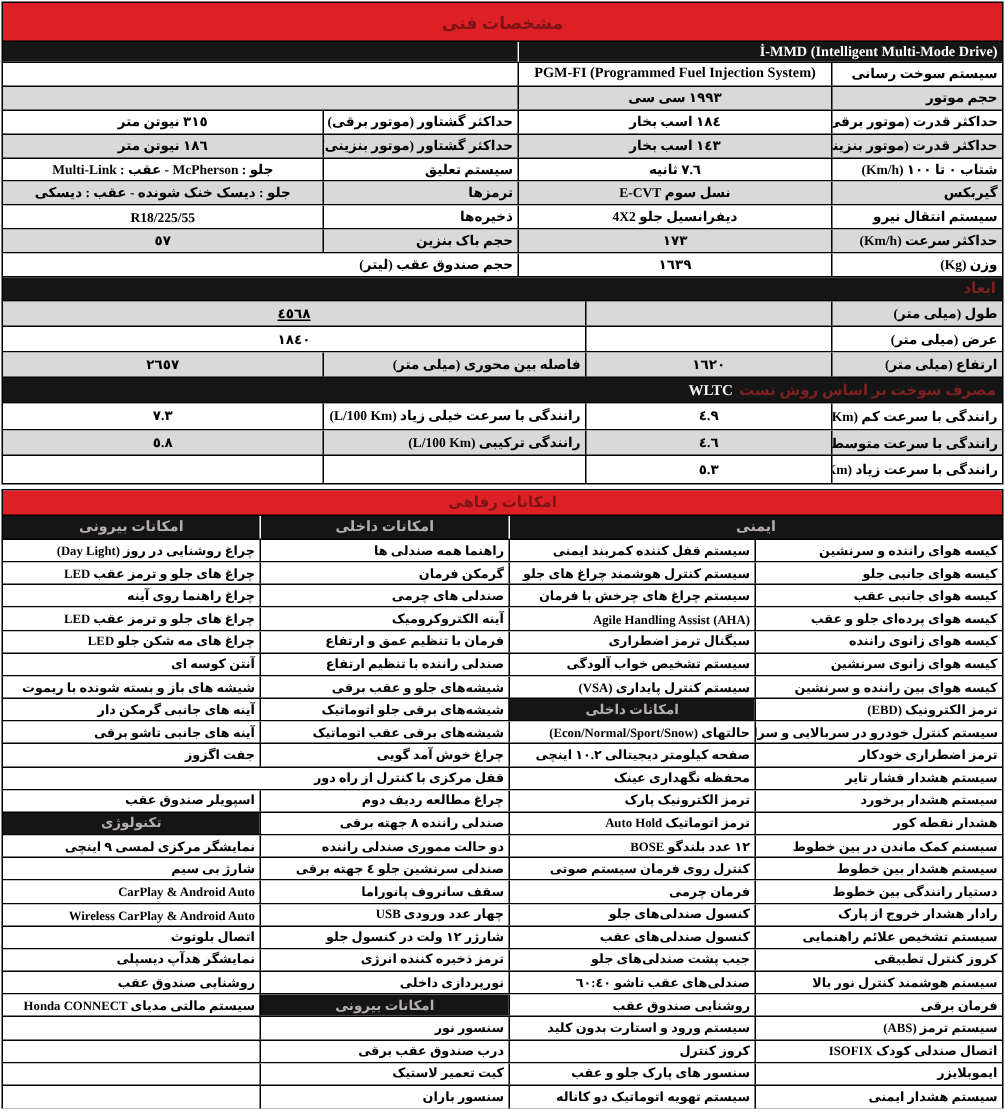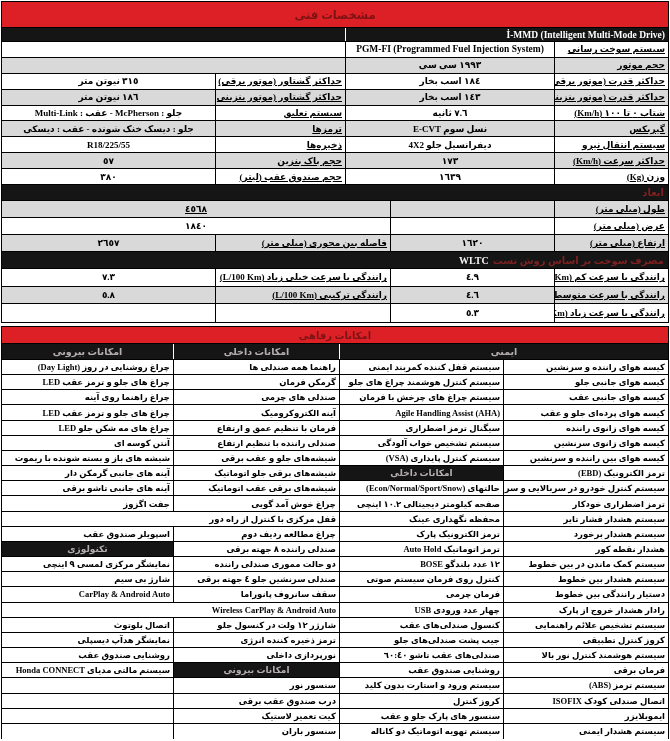--- a/index.html
+++ b/index.html
@@ -23,21 +23,21 @@
   #spec-body{display:grid;grid-template-rows:14px repeat(9,15.9px) 16px repeat(3,17px) 17px repeat(3,1fr);height:294px;}
   .row{display:grid;grid-template-columns:114px 209px 130px 1fr;border-bottom:1px solid #000;background:#fff;}
   .row.s2{grid-template-columns:114px 164px 175px 1fr;}
   .row:last-child{border-bottom:none;}
   .alt{background:#d9d9d9;}
   .cell{
     display:flex;align-items:center;white-space:nowrap;overflow:hidden;
     border-left:1px solid #000;padding:0 3px;box-sizing:border-box;font-size:9px;
   }
   .row > .cell:last-child, .frow > .cell:last-child, .fhead > .cell:last-child{border-left:none;}
-  .cell.label{justify-content:flex-start;text-decoration:underline;}
+  .cell.label{justify-content:flex-start;}
   .cell.value{justify-content:center;}
   .cell.drive{background:#151515;color:#fff;justify-content:flex-start;font-size:10px;border-left:1px solid #fff;}
   .cell.drive-empty{background:#151515;}
   .cell.en{font-size:9.5px;}
   .section-head{
     background:#151515;color:#7e2020;border-bottom:1px solid #000;
     display:flex;align-items:center;justify-content:flex-start;
     padding:0 4px;font-size:10px;
   }
   .section-head .code{color:#f5f2f2;margin-left:2px;margin-right:4px;}
@@ -105,21 +105,20 @@
         <div class="row alt">
           <div class="cell label">حداکثر سرعت (Km/h)</div>
           <div class="cell value">١٧٣</div>
           <div class="cell label">حجم باک بنزین</div>
           <div class="cell value">٥٧</div>
         </div>
         <div class="row">
           <div class="cell label">وزن (Kg)</div>
           <div class="cell value">١٦٣٩</div>
           <div class="cell label">حجم صندوق عقب (لیتر)</div>
-          <div class="cell value">٣٨٠</div>
         </div>
         <div class="section-head">
           <span>ابعاد</span>
         </div>
         <div class="row s2 alt">
           <div class="cell label">طول (میلی متر)</div>
           <div class="cell value"></div>
           <div class="cell value" style="grid-column: span 2; text-decoration: underline;">٤٥٦٨</div>
         </div>
         <div class="row s2">
@@ -256,20 +255,21 @@
           <div class="cell fcell">شارژ بی سیم</div>
         </div>
         <div class="frow alt">
           <div class="cell fcell">دستیار رانندگی بین خطوط</div>
           <div class="cell fcell">فرمان چرمی</div>
           <div class="cell fcell">سقف سانروف پانوراما</div>
           <div class="cell fcell">CarPlay &amp; Android Auto</div>
         </div>
         <div class="frow">
           <div class="cell fcell">رادار هشدار خروج از پارک</div>
+          <div class="cell fcell">کنسول صندلی‌های جلو</div>
           <div class="cell fcell">چهار عدد ورودی USB</div>
           <div class="cell fcell">Wireless CarPlay &amp; Android Auto</div>
         </div>
         <div class="frow alt">
           <div class="cell fcell">سیستم تشخیص علائم راهنمایی</div>
           <div class="cell fcell">کنسول صندلی‌های عقب</div>
           <div class="cell fcell">شارژر ١٢ ولت در کنسول جلو</div>
           <div class="cell fcell">اتصال بلوتوث</div>
         </div>
         <div class="frow">

